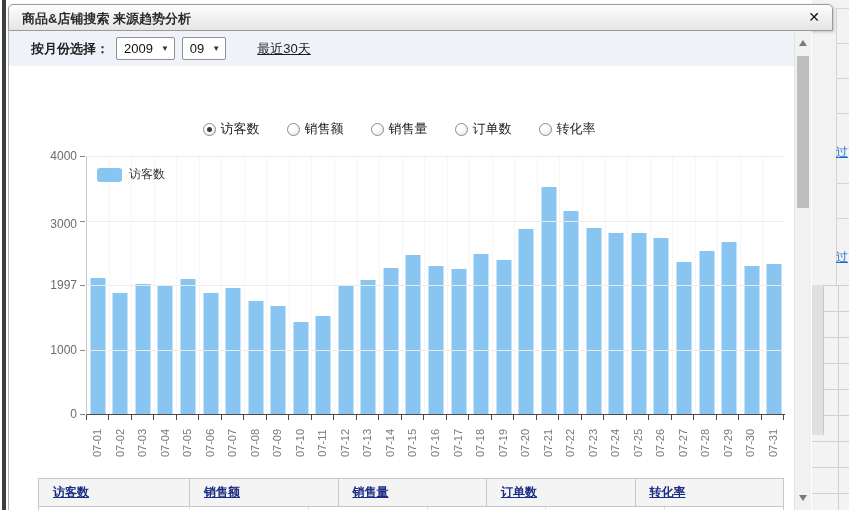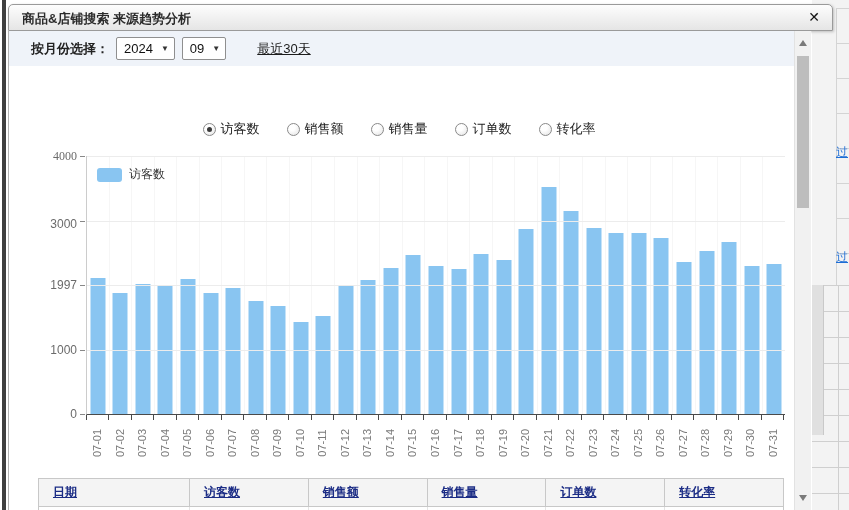--- a/index.html
+++ b/index.html
@@ -120,21 +120,21 @@
   <div class="titlebar">
     <span class="title">商品&amp;店铺搜索 来源趋势分析</span>
     <span class="close">✕</span>
   </div>
 
   <div class="content">
 
     <div class="month-row">
       <span class="month-label">按月份选择：</span>
       <span class="select">
-        <span>2024</span>
+        <span>2009</span>
         <span class="arrow">▼</span>
       </span>
       <span class="select">
         <span>09</span>
         <span class="arrow">▼</span>
       </span>
       <span class="recent-link">最近30天</span>
     </div>
 
 
@@ -160,21 +160,21 @@
           <span>转化率</span>
         </span>
       </div>
 
     <div class="chart" id="chart">
       <div class="ylabels" id="ylabels">
           <span class="ylabel" style="top: 258px;">0</span>
           <span class="ylabel" style="top: 193.5px;">1000</span>
           <span class="ylabel" style="top: 129px;">1997</span>
           <span class="ylabel" style="top: 68px;">3000</span>
-          <span class="ylabel" style="top: 0px; font-family: Liberation Serif, serif;">4000</span>
+          <span class="ylabel" style="top: 0px;">4000</span>
         </div>
       <div class="plot" id="plot">
         <div class="cells" id="cells">
             <div class="cell">
               <div class="bar" style="height: 136px; background: rgb(137, 197, 241);"></div>
             </div>
             <div class="cell">
               <div class="bar" style="height: 121px; background: rgb(137, 197, 241);"></div>
             </div>
             <div class="cell">
@@ -405,23 +405,20 @@
     <div class="ytick" style="top: 264px;"></div>
         <div class="ytick" style="top: 199.5px;"></div>
         <div class="ytick" style="top: 135px;"></div>
         <div class="ytick" style="top: 70.5px;"></div>
         <div class="ytick" style="top: 6px;"></div>
       </div>
 
     <div class="table">
       <div class="thead" id="thead">
           <div class="th">
-            <span>日期</span>
-          </div>
-          <div class="th">
             <span>访客数</span>
           </div>
           <div class="th">
             <span>销售额</span>
           </div>
           <div class="th">
             <span>销售量</span>
           </div>
           <div class="th">
             <span>订单数</span>

